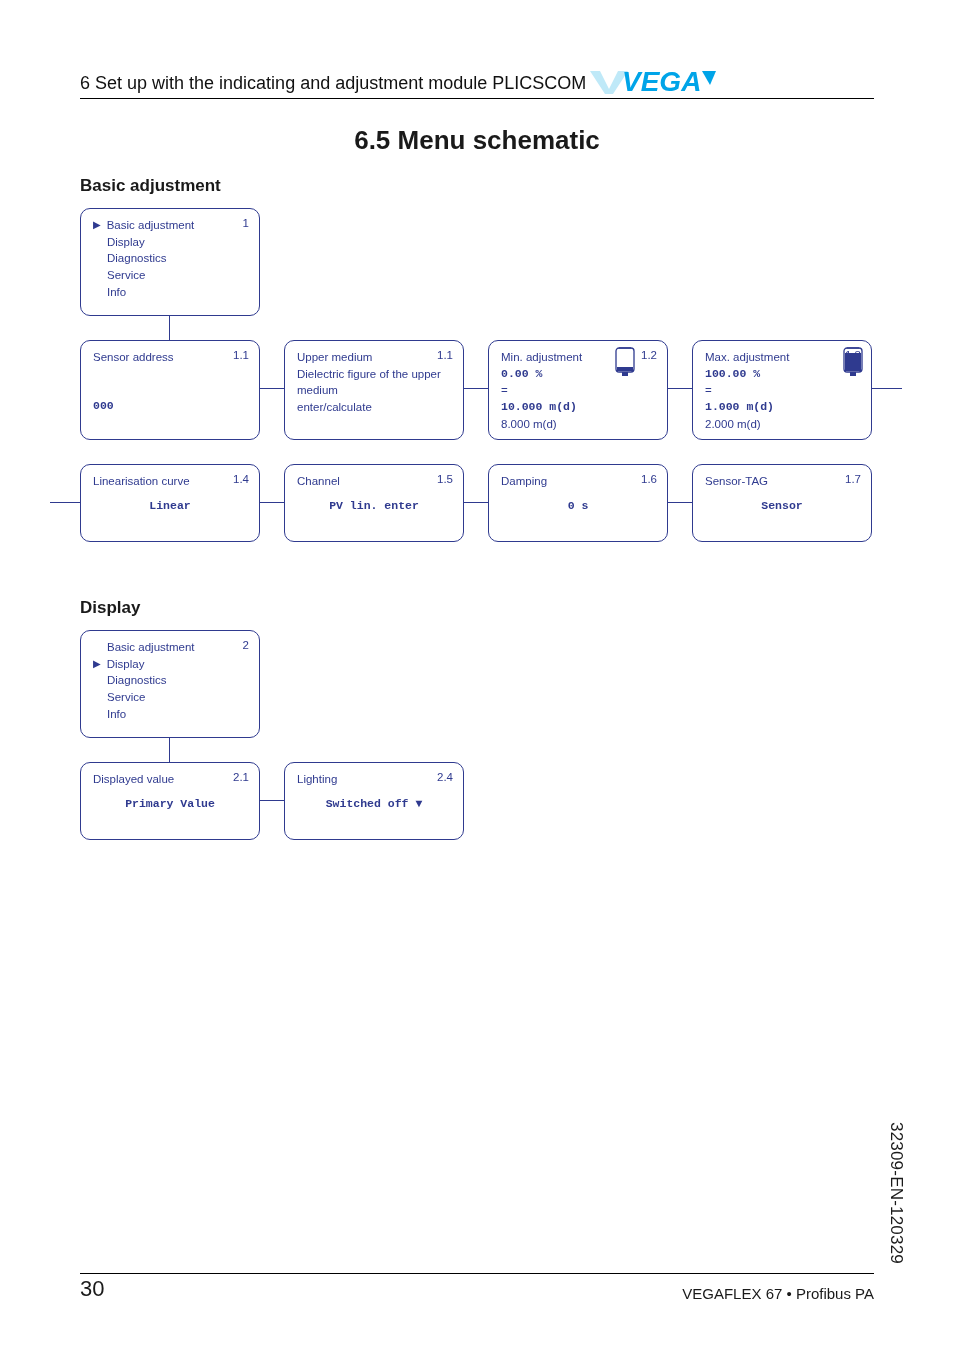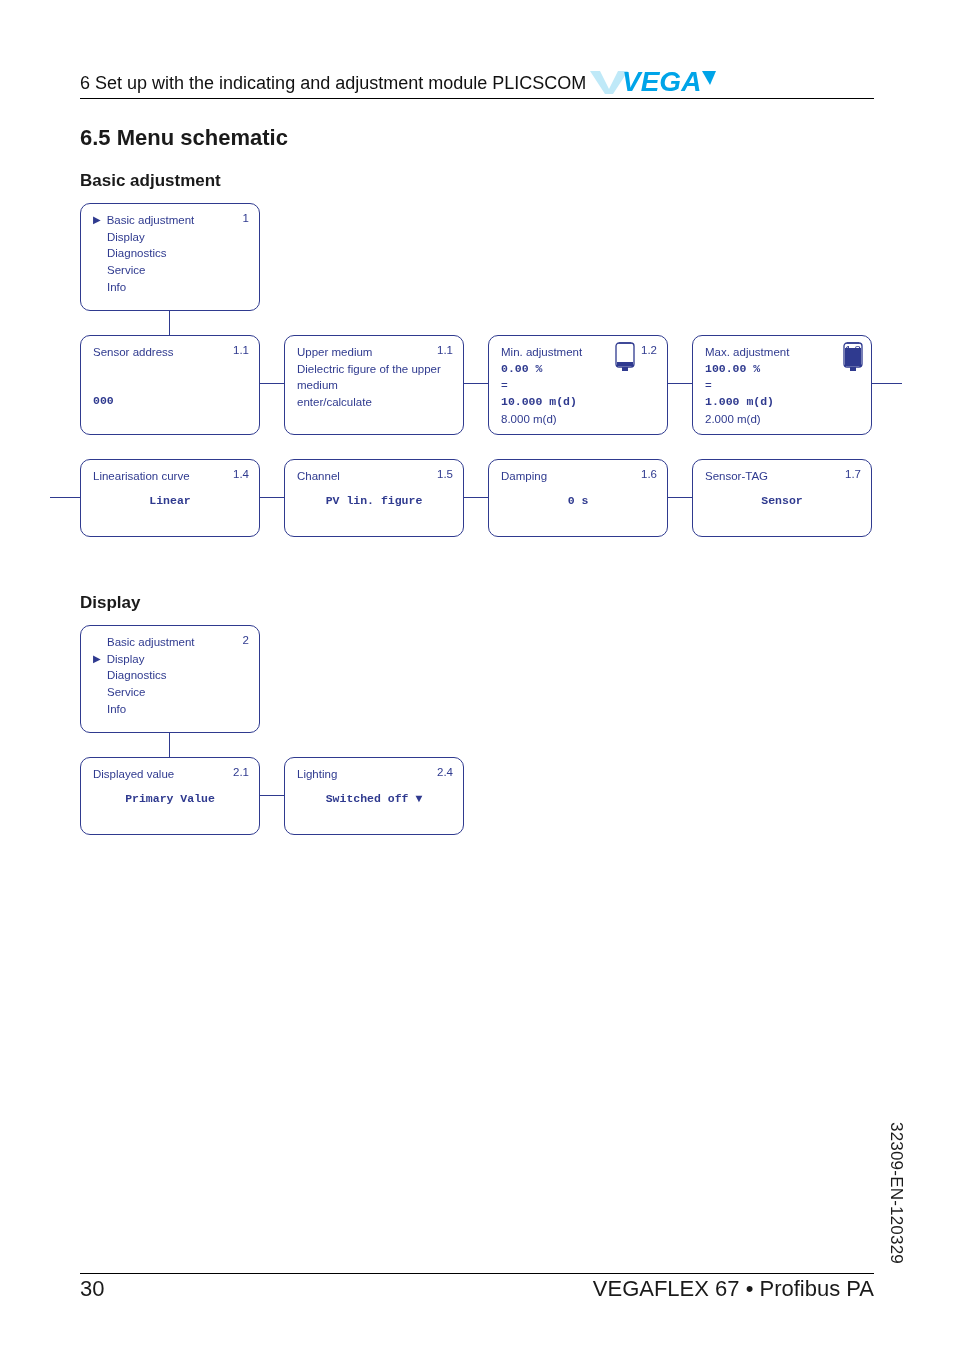--- a/index.html
+++ b/index.html
@@ -29,22 +29,23 @@
     border-top: 1.5px solid #000;
     margin-top: 4px;
     margin-bottom: 26px;
   }
   .logo {
     width: 130px; height: 30px;
     margin-bottom: -2px;
   }
   .logo-text { fill: #00a4e8; font-weight: 900; font-style: italic; font-family: Arial, sans-serif; }
   .section-title {
-    font-size: 22px;
+    font-size: 26px;
     font-weight: bold;
+    text-align: center;
     margin-bottom: 20px;
   }
   .subheading {
     font-size: 17px;
     font-weight: bold;
     margin-bottom: 12px;
   }
   .diagram { position: relative; }
   .box {
     position: absolute;
@@ -63,21 +64,21 @@
   .box .center { text-align: center; display: block; margin-top: 8px; }
   .box .indent { margin-left: 14px; }
   .connector { position: absolute; background: #2f3a8f; }
   .footer-rule {
     border: none;
     border-top: 1.5px solid #000;
     position: absolute;
     left: 80px; right: 80px; bottom: 80px;
   }
   .footer-left { position: absolute; left: 80px; bottom: 52px; font-size: 22px; }
-  .footer-right { position: absolute; right: 80px; bottom: 52px; font-size: 22px; text-align: right; }
+  .footer-right { position: absolute; right: 80px; bottom: 52px; font-size: 15px; text-align: right; }
   .doc-code {
     position: absolute;
     right: 48px;
     bottom: 90px;
     writing-mode: vertical-rl;
     font-size: 17px;
     letter-spacing: 0.2px;
     font-family: Arial, sans-serif;
   }
   .tank-svg { position: absolute; }
@@ -168,21 +169,21 @@
     <div class="connector" style="left:792px; top:180px; width:30px; height:1px;"></div>
 
     <div class="box" style="left:0; top:256px; width:180px; height:78px;">
       <span class="num">1.4</span>
       <div>Linearisation curve</div>
       <span class="bold center">Linear</span>
     </div>
     <div class="box" style="left:204px; top:256px; width:180px; height:78px;">
       <span class="num">1.5</span>
       <div>Channel</div>
-      <span class="bold center">PV lin. figure</span>
+      <span class="bold center">PV lin. enter</span>
     </div>
     <div class="box" style="left:408px; top:256px; width:180px; height:78px;">
       <span class="num">1.6</span>
       <div>Damping</div>
       <span class="bold center">0 s</span>
     </div>
     <div class="box" style="left:612px; top:256px; width:180px; height:78px;">
       <span class="num">1.7</span>
       <div>Sensor-TAG</div>
       <span class="bold center">Sensor</span>

